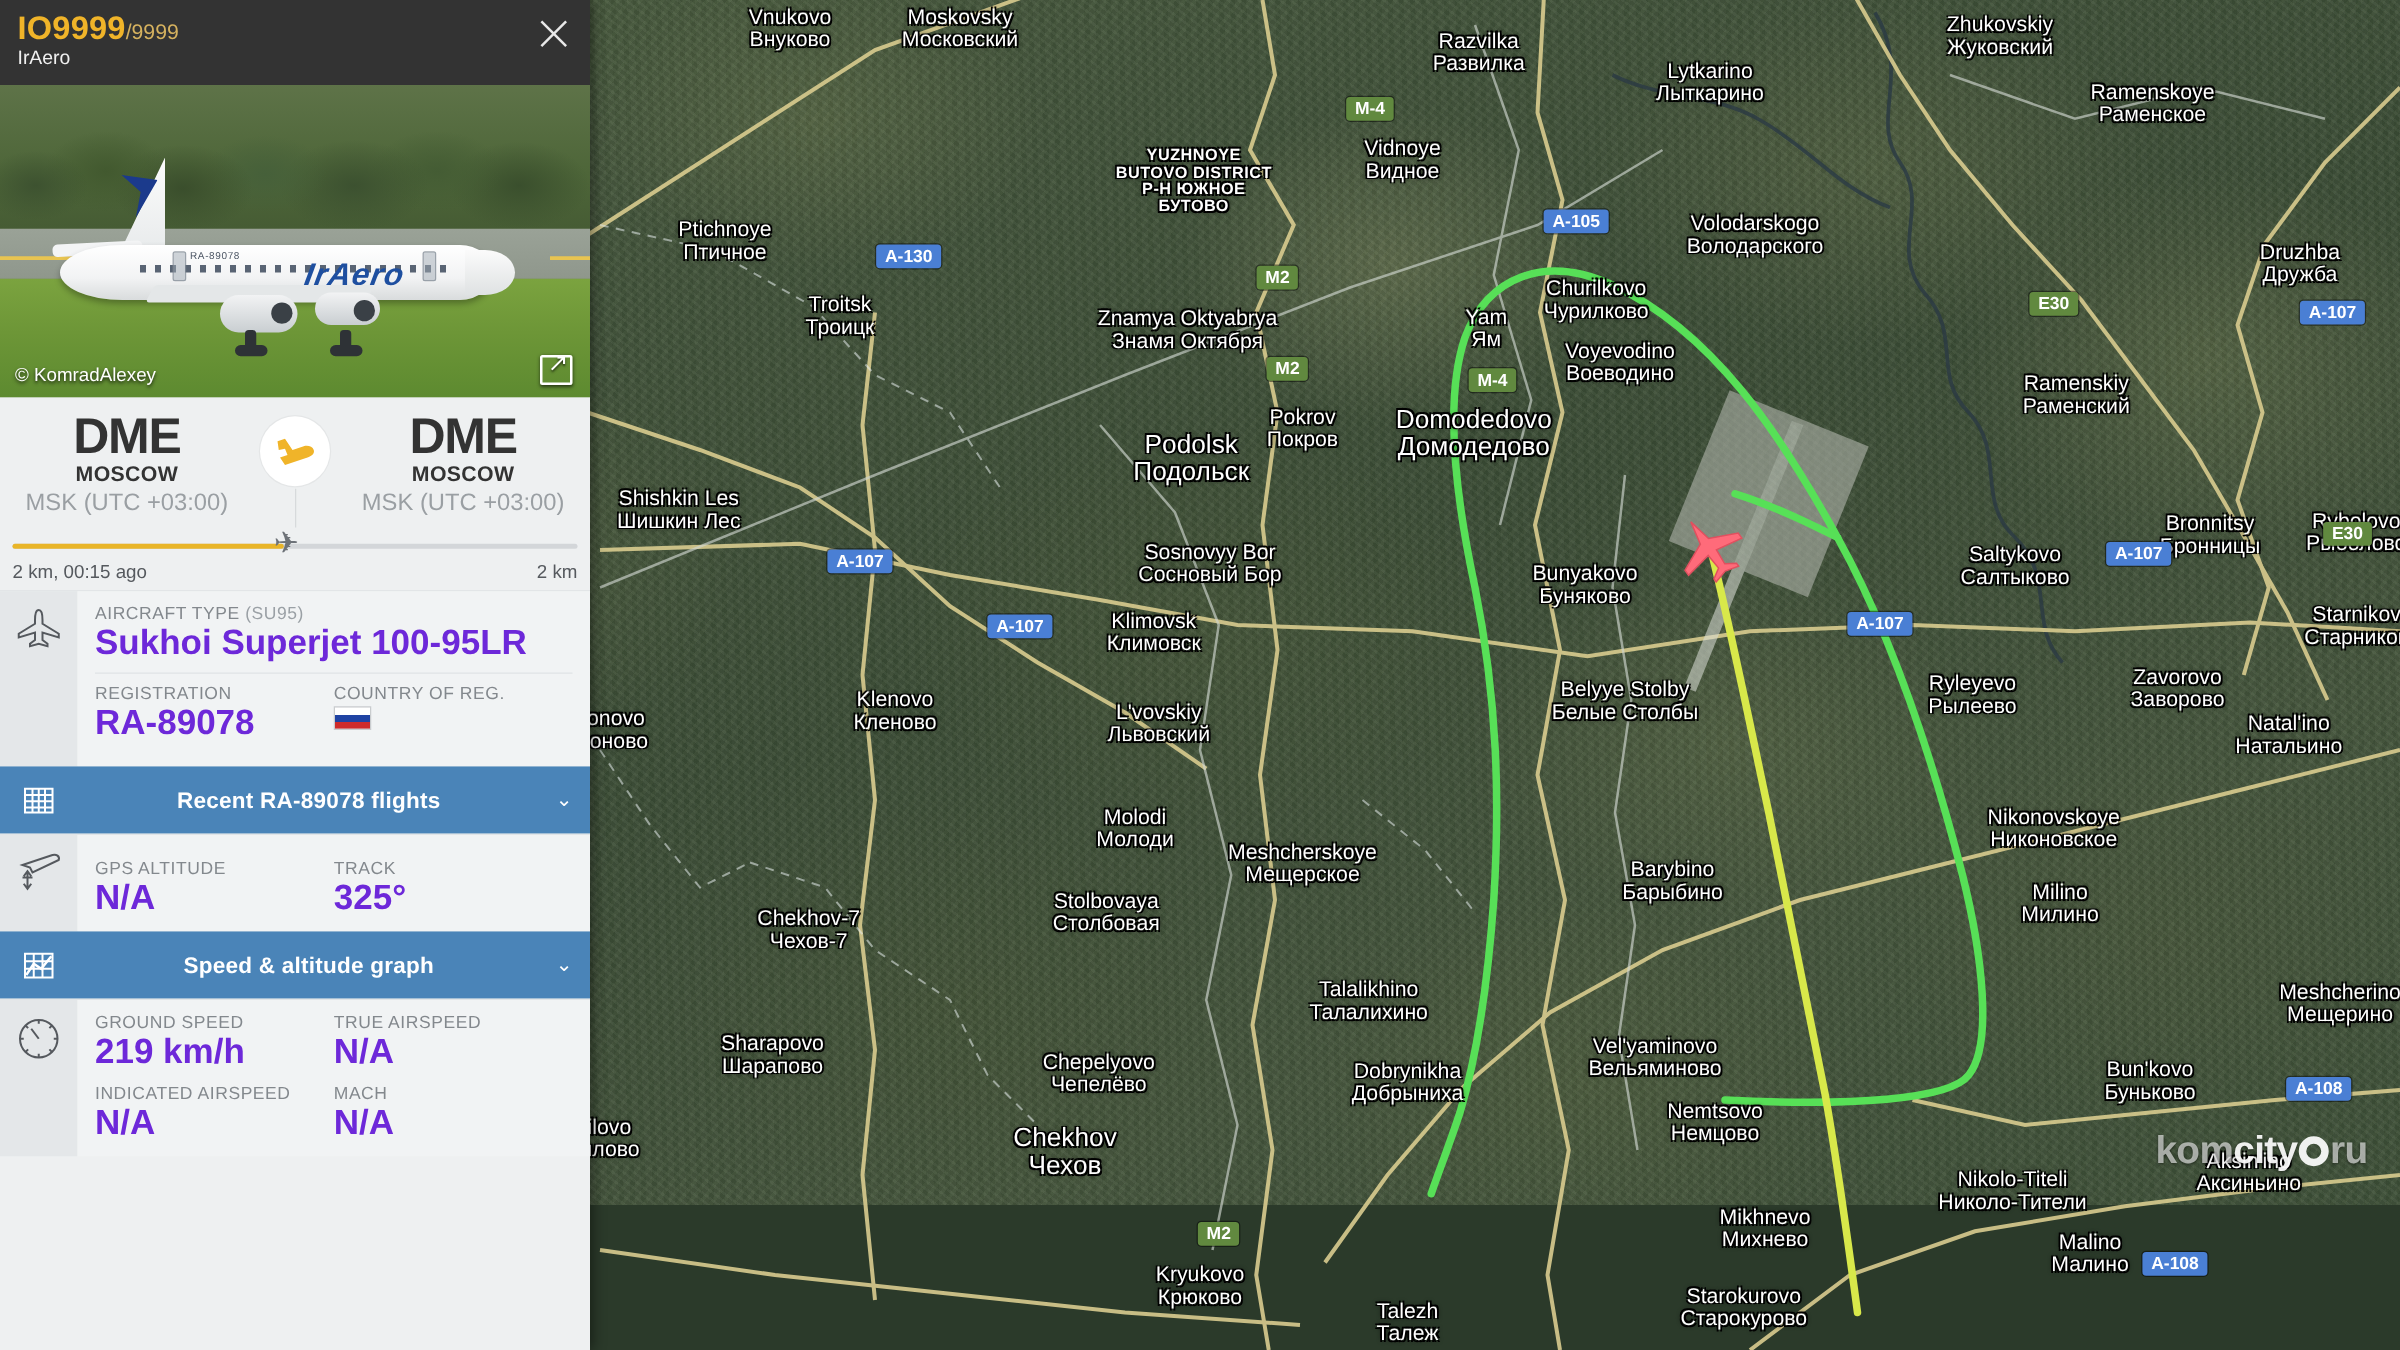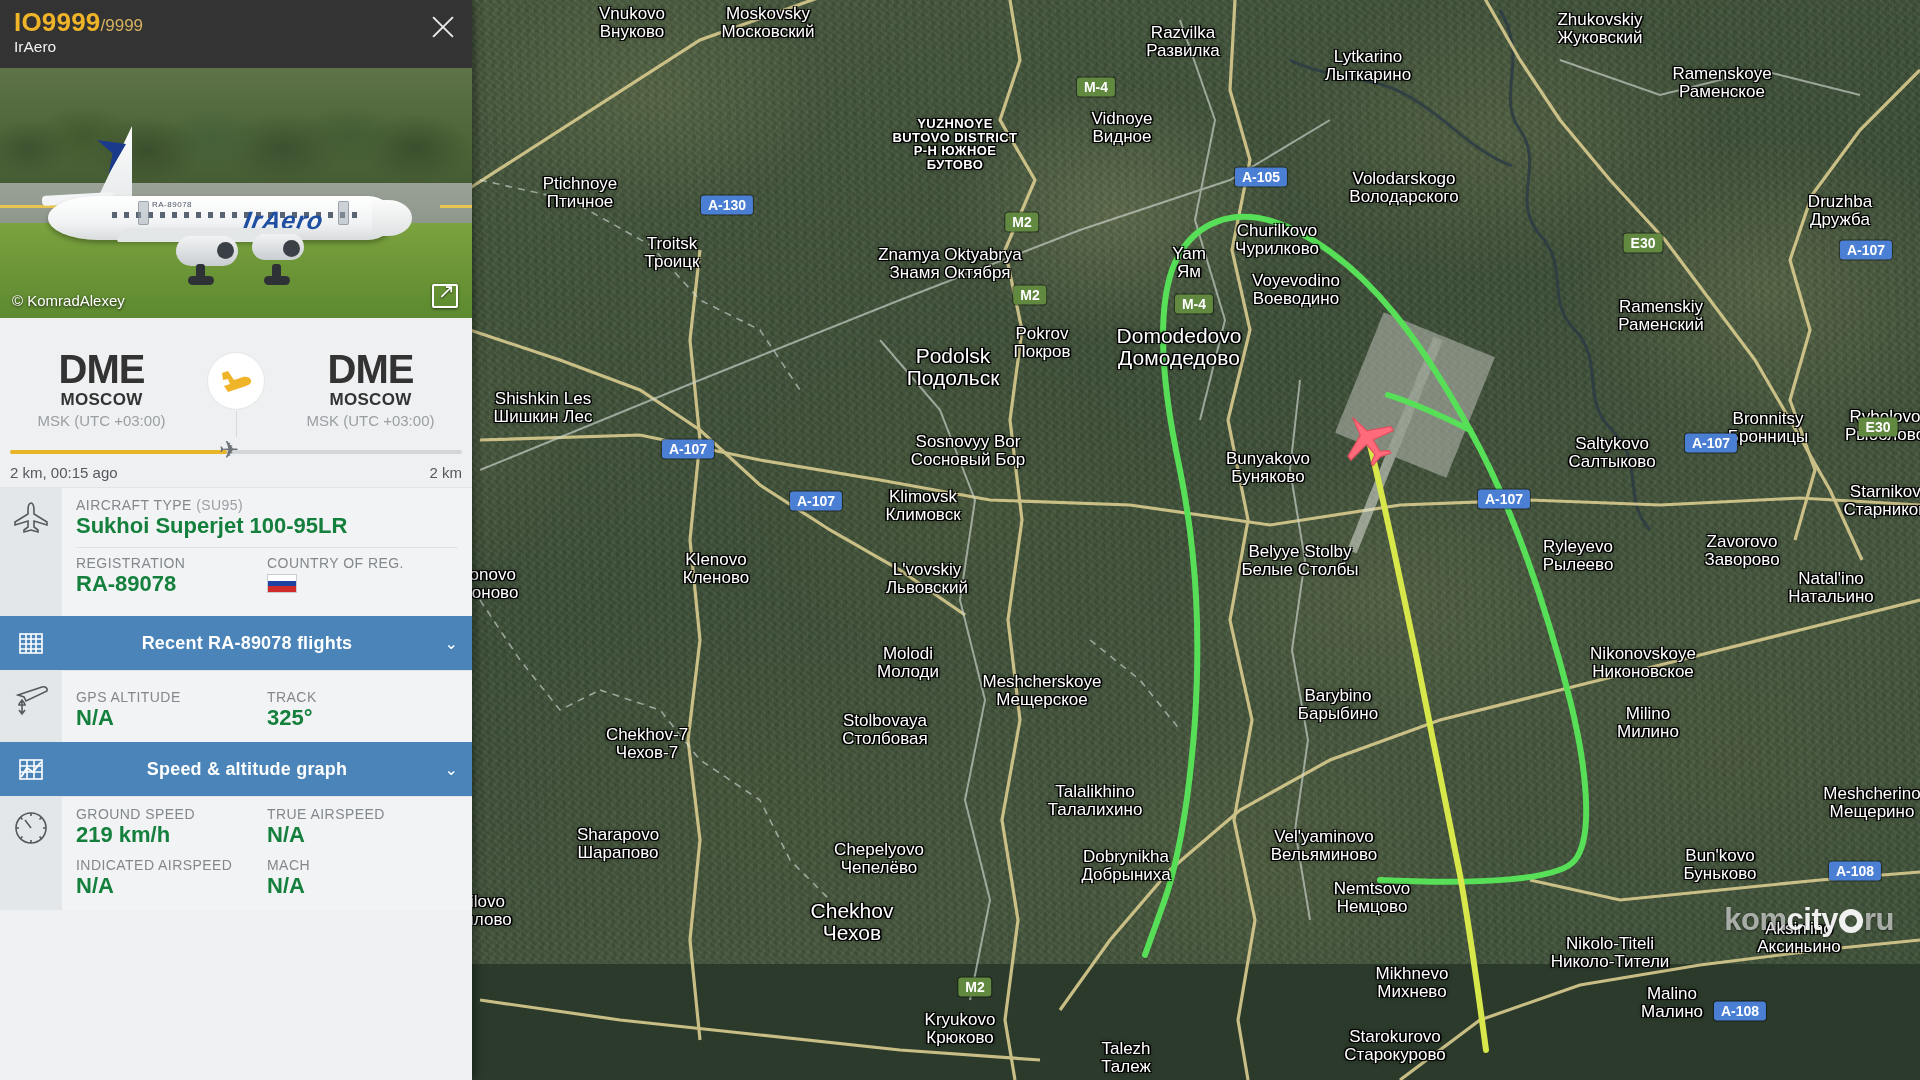--- a/index.html
+++ b/index.html
@@ -222,25 +222,25 @@
     position: absolute; right: 14px; bottom: 10px; width: 26px; height: 24px;
     border: 2px solid #fff; border-radius: 2px; cursor: pointer;
     box-shadow: 0 1px 3px rgba(0,0,0,.6);
   }
   #photo-expand:after {
     content: "↗"; position: absolute; left: 4px; top: -5px; color: #fff; font-size: 20px; line-height: 1;
     text-shadow: 0 1px 2px rgba(0,0,0,.7);
   }
 
   
-  #route { display: flex; align-items: flex-start; padding: 11px 0 8px; background: #eef0f1; position: relative; margin-top: 20px; }
+  #route { display: flex; align-items: flex-start; padding: 11px 0 8px; background: #eef0f1; position: relative; }
   #route .col { flex: 1; text-align: center; }
   #route .iata { font-size: 40px; font-weight: 700; color: #333; letter-spacing: -1px; line-height: 1.0; }
   #route .city { font-size: 17px; font-weight: 700; color: #333; letter-spacing: .3px; margin-top: 1px; }
-  #route .tz { font-size: 15px; color: #9a9fa3; margin-top: 2px; }
+  #route .tz { font-size: 19px; color: #9a9fa3; margin-top: 2px; }
   #route .mid {
     width: 66px; display: flex; align-items: center; justify-content: center; padding-top: 4px; position: relative;
   }
   #route .circ {
     width: 56px; height: 56px; border-radius: 50%; background: #fff;
     display: flex; align-items: center; justify-content: center;
     box-shadow: 0 0 0 1px rgba(0,0,0,.04);
   }
   #route .divider {
     position: absolute; left: 50%; top: 62px; width: 1px; height: 38px; background: #d7dadc;
@@ -268,21 +268,21 @@
   .block { display: flex; background: #eef0f1; border-top: 1px solid #e2e5e7; }
   .block .icon-col {
     width: 62px; min-height: 100%; background: #e4e7e9;
     display: flex; align-items: flex-start; justify-content: center; padding-top: 12px;
   }
   .block .body { flex: 1; padding: 9px 14px 11px; background: #f1f3f4; }
   .row2 { display: flex; }
   .row2 .cell { flex: 1; }
   .k2 { font-size: 14px; color: #83888d; letter-spacing: .45px; }
   .k2 .sub { color: #9aa0a5; }
-  .v2 { font-size: 22px; font-weight: 700; color: #15803d; margin-top: 0px; }
+  .v2 { font-size: 28px; font-weight: 700; color: #6d28d9; margin-top: 0px; }
   .hr { height: 1px; background: #e0e3e5; margin: 8px 0 7px; }
 
   .flagru {
     display: inline-block; width: 30px; height: 19px; margin-top: 3px;
     background: linear-gradient(#ffffff 0 33.3%, #1f43a3 33.3% 66.6%, #cf2b2b 66.6% 100%);
     border: 1px solid #c9ccce;
   }
 
   
   .acc {

